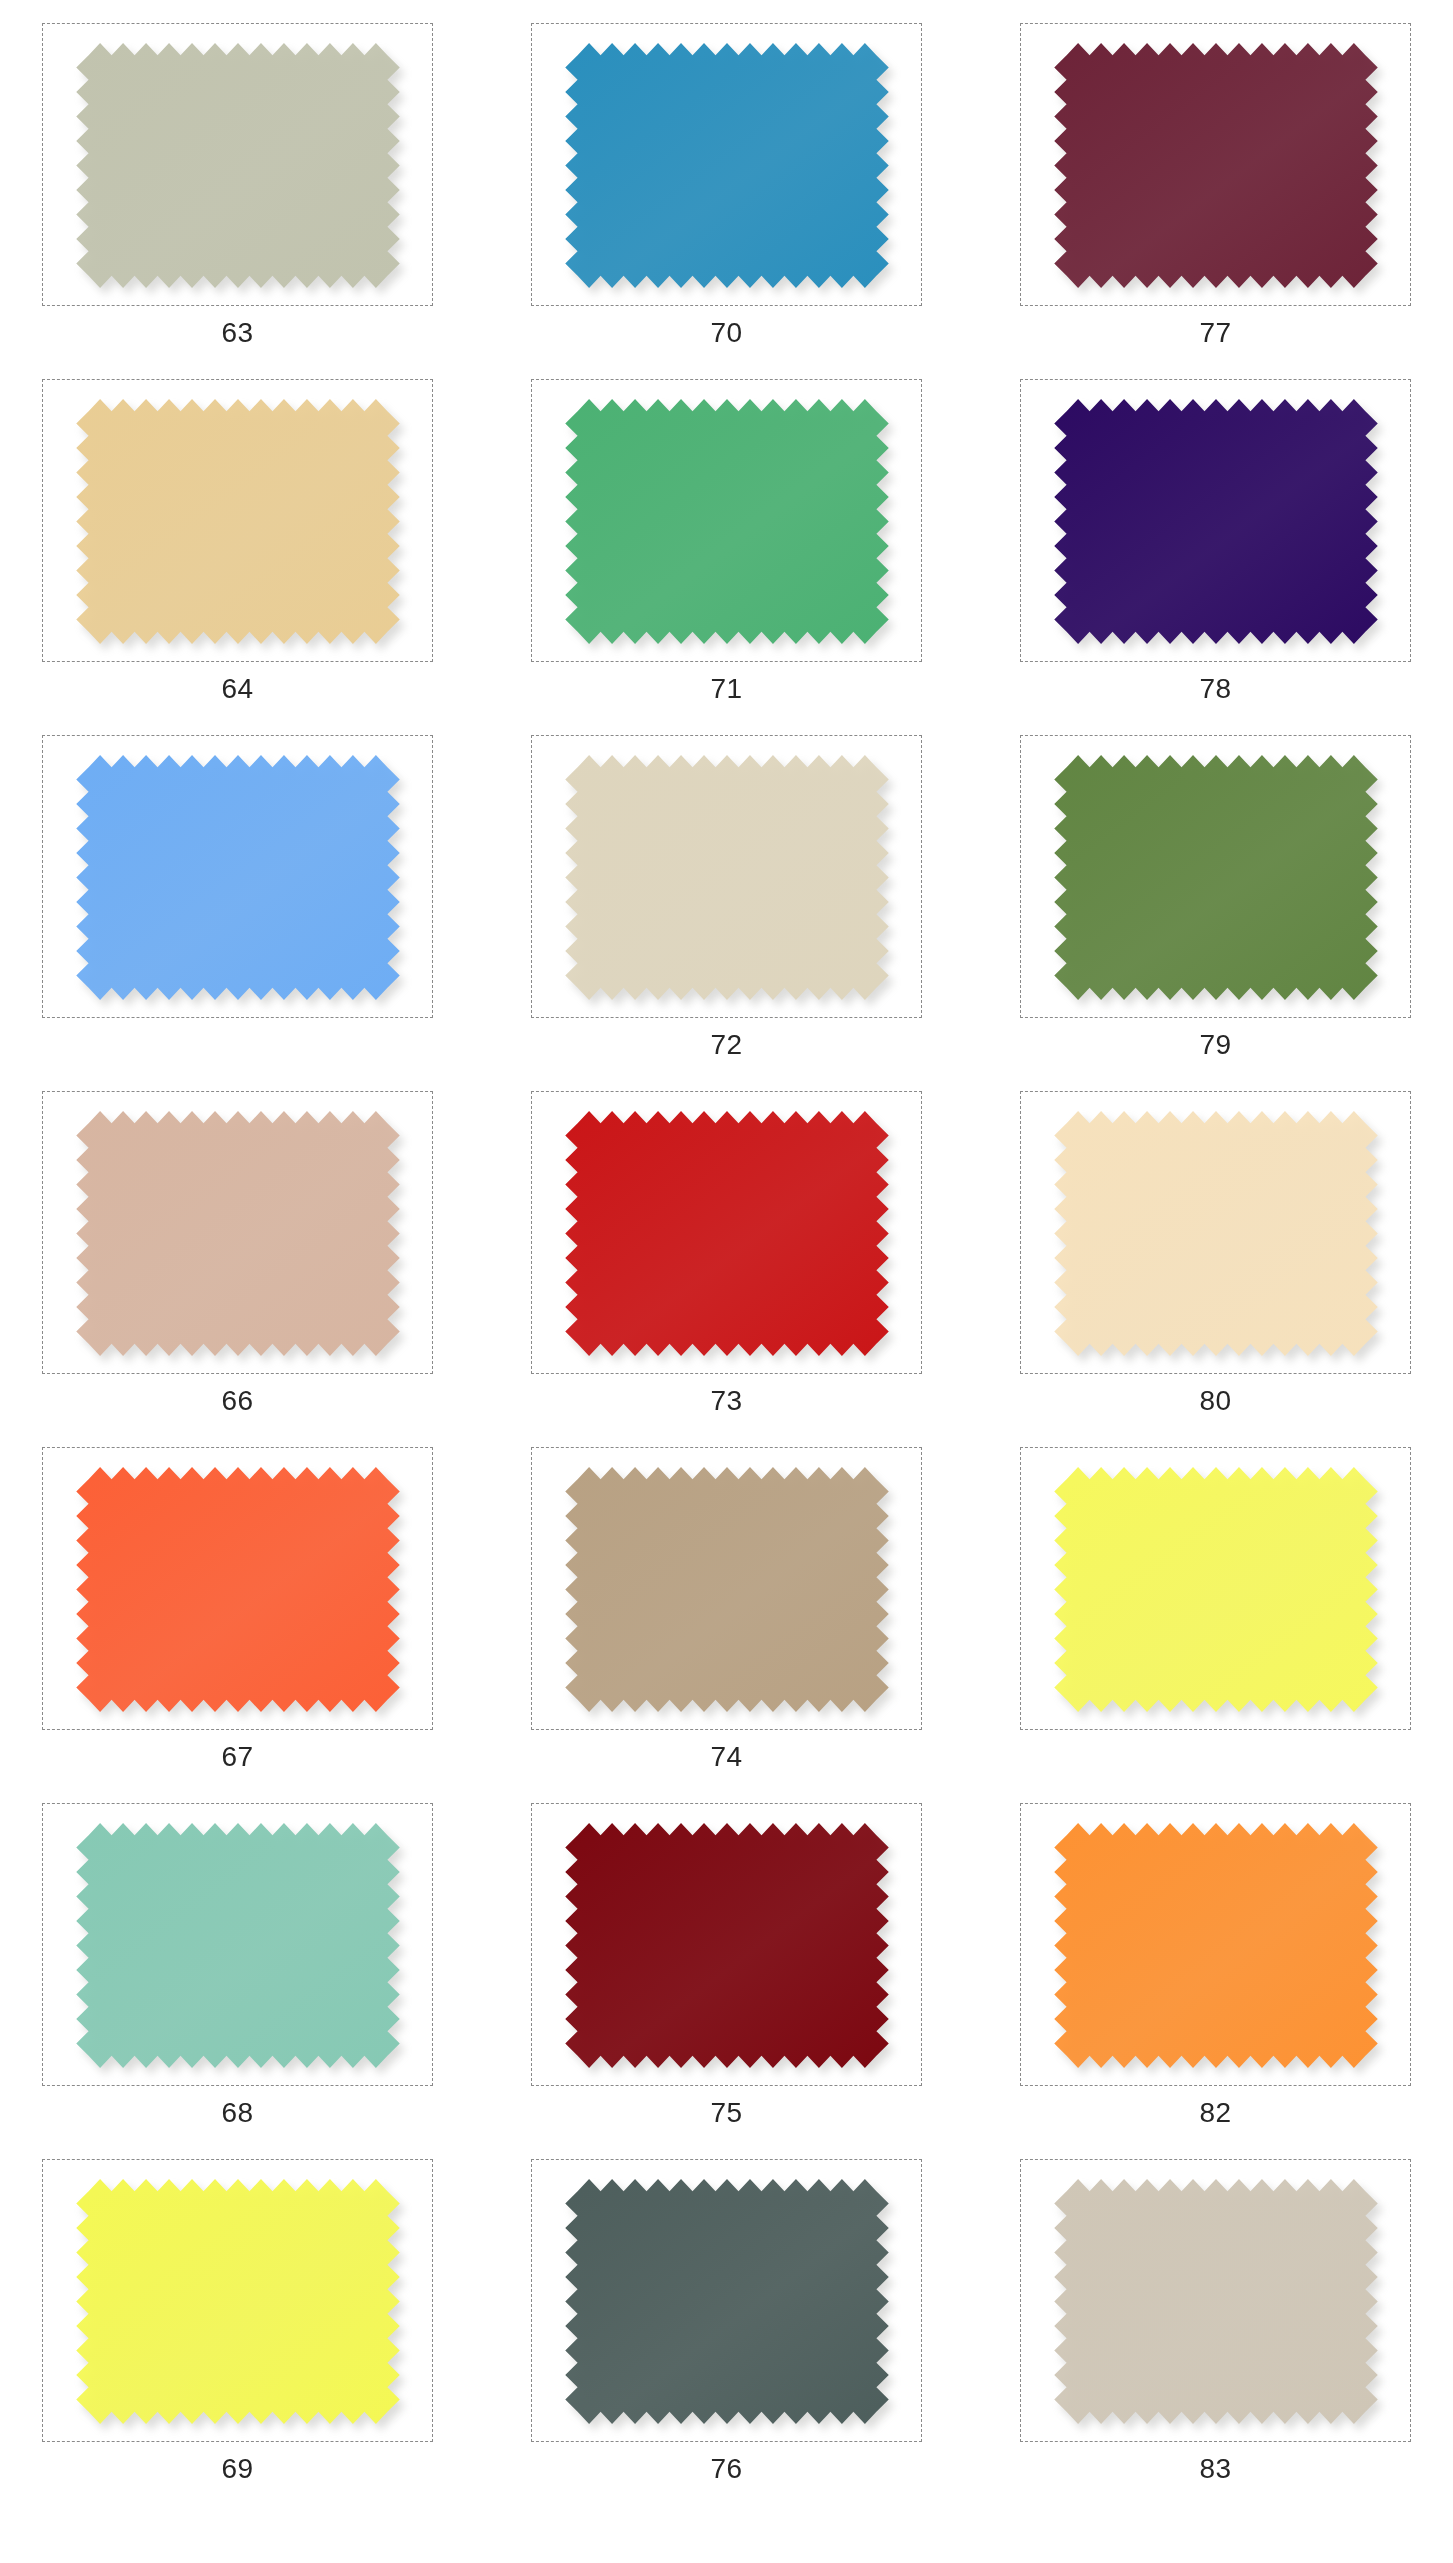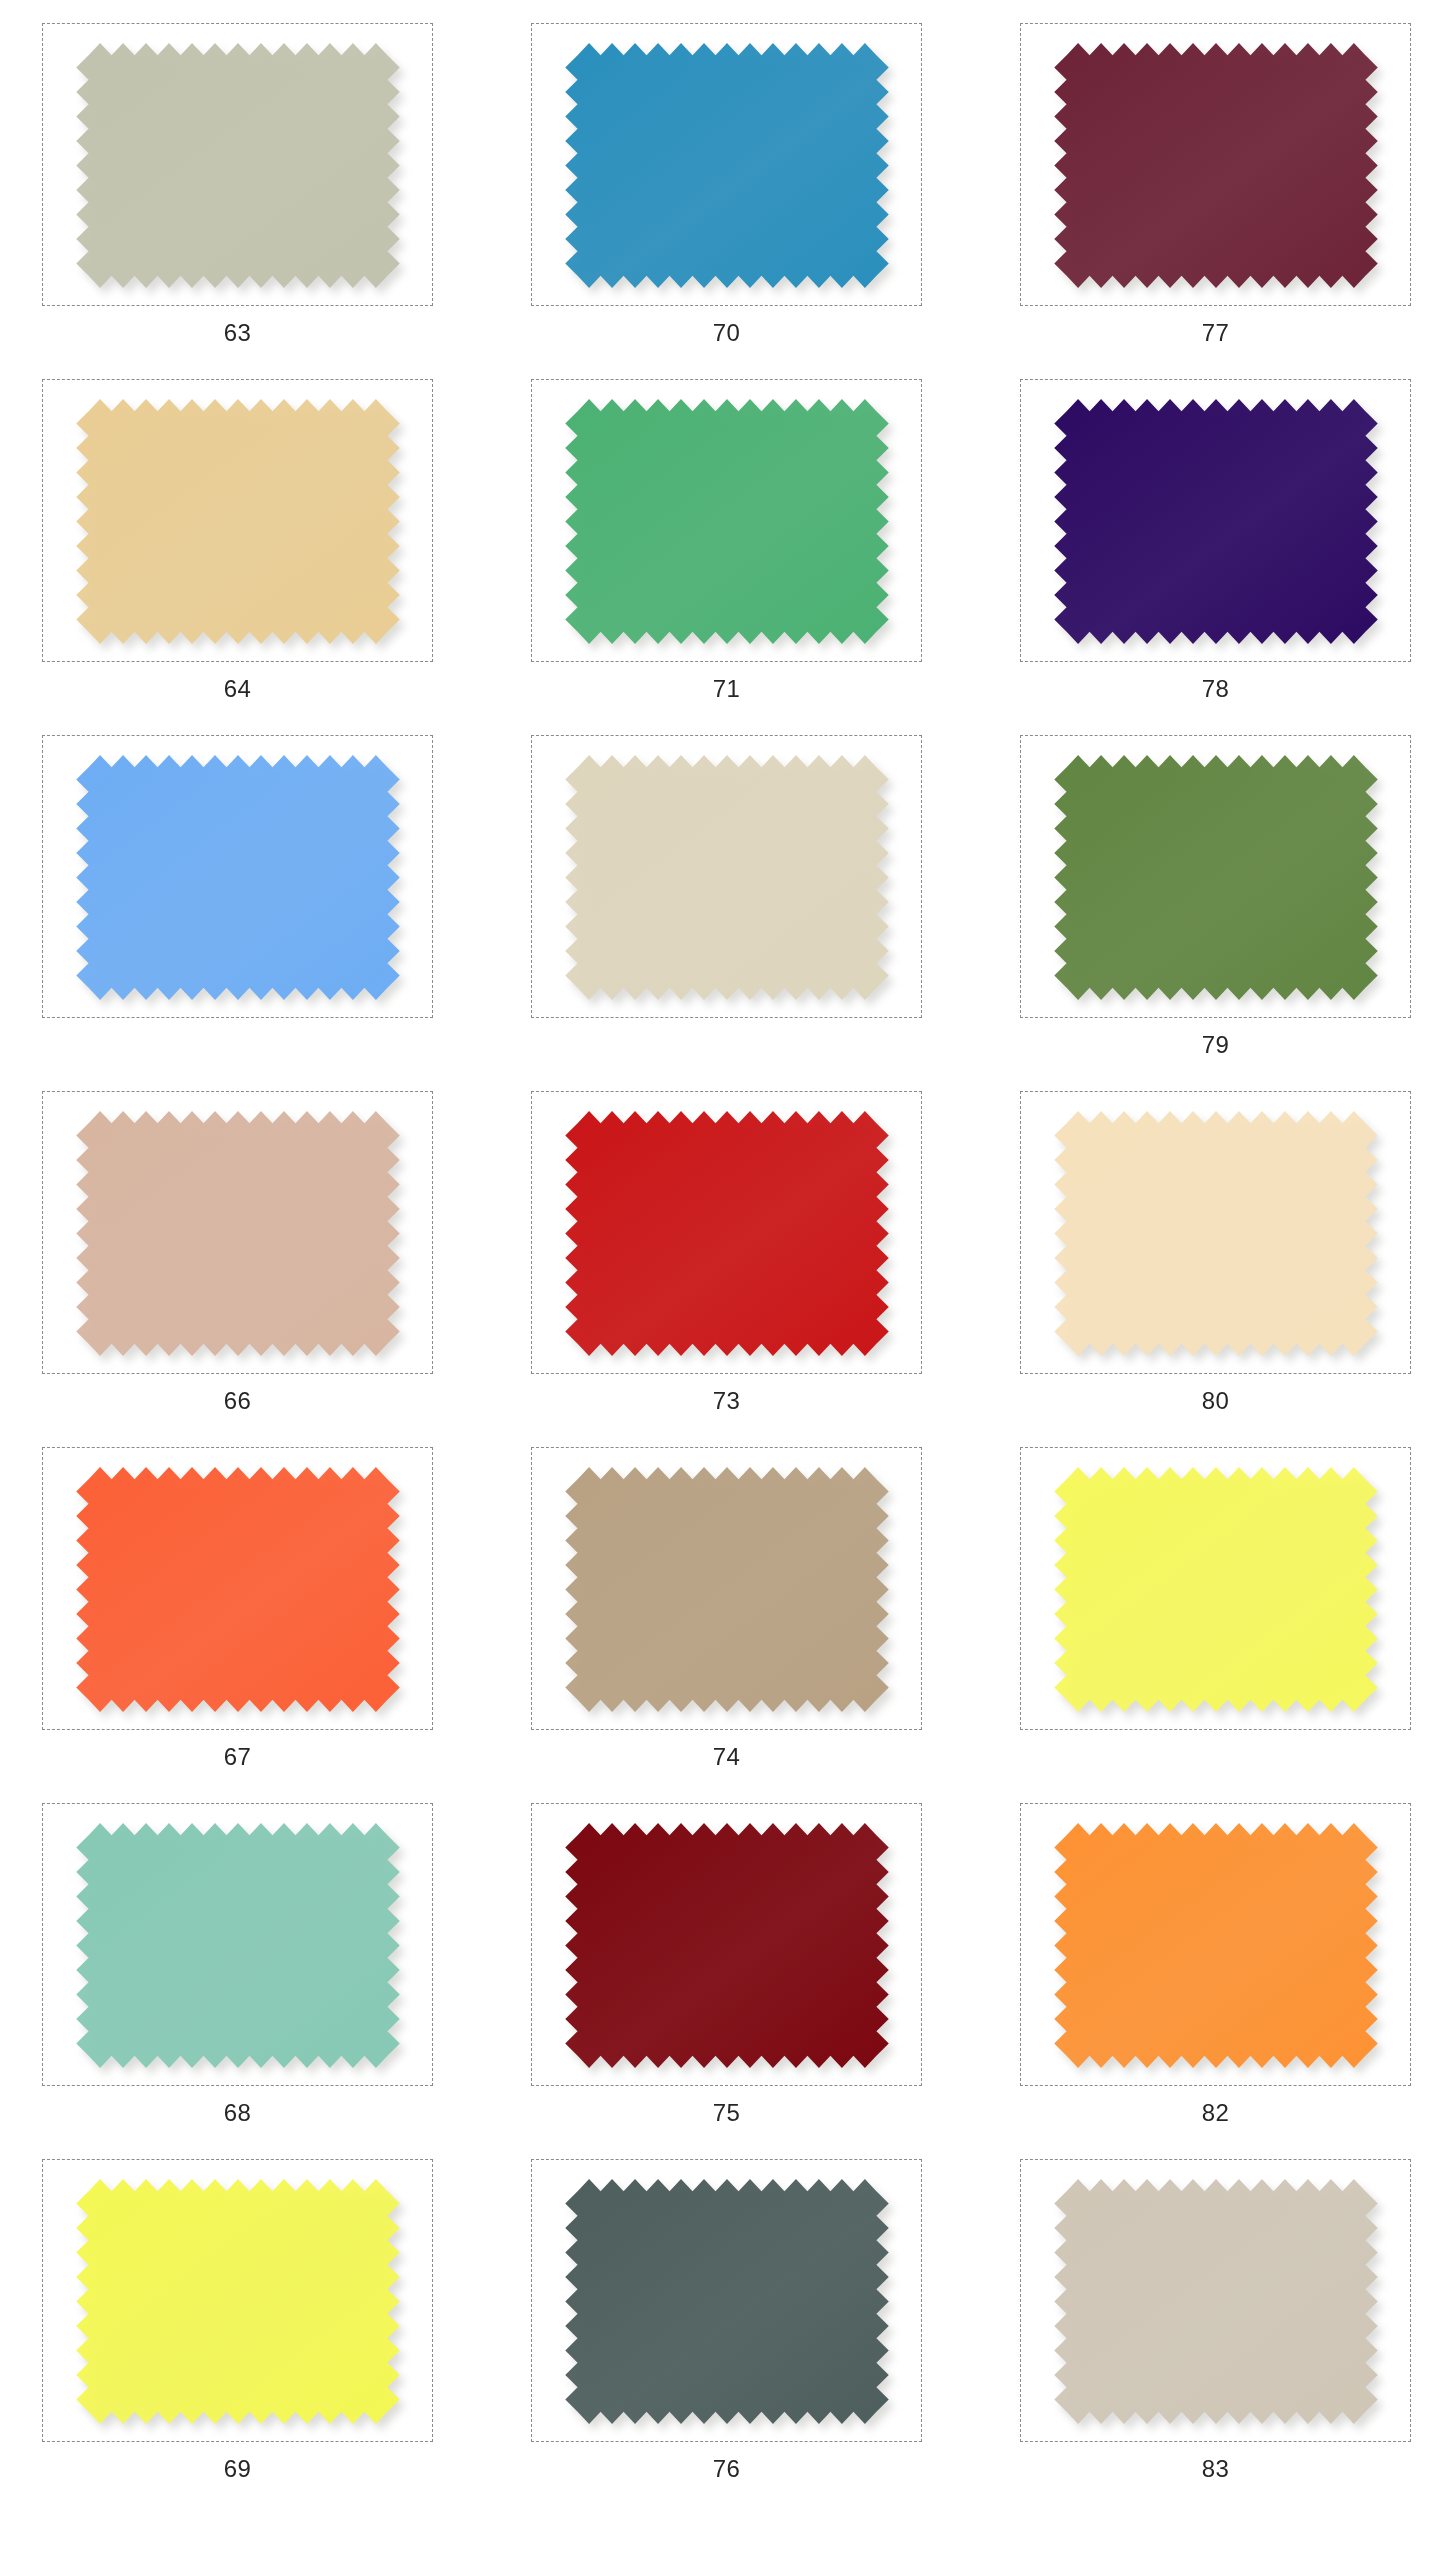--- a/index.html
+++ b/index.html
@@ -69,21 +69,21 @@
     opacity: 0.34;
   }
 
   
   .swatch-label {
     position: absolute;
     left: 0;
     top: 288px;
     width: 391px;
     text-align: center;
-    font-size: 24px;
+    font-size: 28px;
     line-height: 44px;
     font-weight: 400;
     color: #262626;
     letter-spacing: 0.4px;
     font-family: "Liberation Sans", sans-serif;
   }
 </style>
 </head>
 <body>
 
@@ -238,20 +238,21 @@
               <linearGradient id="g7" x1="0" y1="0" x2="1" y2="1">
                 <stop offset="0%" stop-color="#ded5bd" stop-opacity="1"></stop>
                 <stop offset="55%" stop-color="#ded5bd" stop-opacity="0.93"></stop>
                 <stop offset="100%" stop-color="#ded5bd" stop-opacity="1"></stop>
               </linearGradient>
             </defs>
             <path d="M17.00,17.00 L32.81,0.00 L48.62,17.00 L64.42,0.00 L80.23,17.00 L96.04,0.00 L111.85,17.00 L127.65,0.00 L143.46,17.00 L159.27,0.00 L175.08,17.00 L190.88,0.00 L206.69,17.00 L222.50,0.00 L238.31,17.00 L254.12,0.00 L269.92,17.00 L285.73,0.00 L301.54,17.00 L317.35,0.00 L333.15,17.00 L348.96,0.00 L364.77,17.00 L380.58,0.00 L396.38,17.00 L412.19,0.00 L428.00,17.00 L428.00,17.00 L445.00,33.83 L428.00,50.67 L445.00,67.50 L428.00,84.33 L445.00,101.17 L428.00,118.00 L445.00,134.83 L428.00,151.67 L445.00,168.50 L428.00,185.33 L445.00,202.17 L428.00,219.00 L445.00,235.83 L428.00,252.67 L445.00,269.50 L428.00,286.33 L445.00,303.17 L428.00,320.00 L428.00,320.00 L412.19,337.00 L396.38,320.00 L380.58,337.00 L364.77,320.00 L348.96,337.00 L333.15,320.00 L317.35,337.00 L301.54,320.00 L285.73,337.00 L269.92,320.00 L254.12,337.00 L238.31,320.00 L222.50,337.00 L206.69,320.00 L190.88,337.00 L175.08,320.00 L159.27,337.00 L143.46,320.00 L127.65,337.00 L111.85,320.00 L96.04,337.00 L80.23,320.00 L64.42,337.00 L48.62,320.00 L32.81,337.00 L17.00,320.00 L17.00,320.00 L0.00,303.17 L17.00,286.33 L0.00,269.50 L17.00,252.67 L0.00,235.83 L17.00,219.00 L0.00,202.17 L17.00,185.33 L0.00,168.50 L17.00,151.67 L0.00,134.83 L17.00,118.00 L0.00,101.17 L17.00,84.33 L0.00,67.50 L17.00,50.67 L0.00,33.83 L17.00,17.00 Z" fill="url(#g7)"></path>
           </svg>
         </div>
       </div>
+      <div class="swatch-label">72</div>
     </div>
     <div class="swatch-cell">
       <div class="swatch-frame">
         <div class="swatch-fabric-wrap">
           <svg class="swatch-fabric-shadow" viewBox="0 0 445 337">
             <path d="M17.00,17.00 L32.81,0.00 L48.62,17.00 L64.42,0.00 L80.23,17.00 L96.04,0.00 L111.85,17.00 L127.65,0.00 L143.46,17.00 L159.27,0.00 L175.08,17.00 L190.88,0.00 L206.69,17.00 L222.50,0.00 L238.31,17.00 L254.12,0.00 L269.92,17.00 L285.73,0.00 L301.54,17.00 L317.35,0.00 L333.15,17.00 L348.96,0.00 L364.77,17.00 L380.58,0.00 L396.38,17.00 L412.19,0.00 L428.00,17.00 L428.00,17.00 L445.00,33.83 L428.00,50.67 L445.00,67.50 L428.00,84.33 L445.00,101.17 L428.00,118.00 L445.00,134.83 L428.00,151.67 L445.00,168.50 L428.00,185.33 L445.00,202.17 L428.00,219.00 L445.00,235.83 L428.00,252.67 L445.00,269.50 L428.00,286.33 L445.00,303.17 L428.00,320.00 L428.00,320.00 L412.19,337.00 L396.38,320.00 L380.58,337.00 L364.77,320.00 L348.96,337.00 L333.15,320.00 L317.35,337.00 L301.54,320.00 L285.73,337.00 L269.92,320.00 L254.12,337.00 L238.31,320.00 L222.50,337.00 L206.69,320.00 L190.88,337.00 L175.08,320.00 L159.27,337.00 L143.46,320.00 L127.65,337.00 L111.85,320.00 L96.04,337.00 L80.23,320.00 L64.42,337.00 L48.62,320.00 L32.81,337.00 L17.00,320.00 L17.00,320.00 L0.00,303.17 L17.00,286.33 L0.00,269.50 L17.00,252.67 L0.00,235.83 L17.00,219.00 L0.00,202.17 L17.00,185.33 L0.00,168.50 L17.00,151.67 L0.00,134.83 L17.00,118.00 L0.00,101.17 L17.00,84.33 L0.00,67.50 L17.00,50.67 L0.00,33.83 L17.00,17.00 Z" fill="#9a9a96"></path>
           </svg>
           <svg class="swatch-fabric" viewBox="0 0 445 337">
             <defs>
               <linearGradient id="g8" x1="0" y1="0" x2="1" y2="1">

